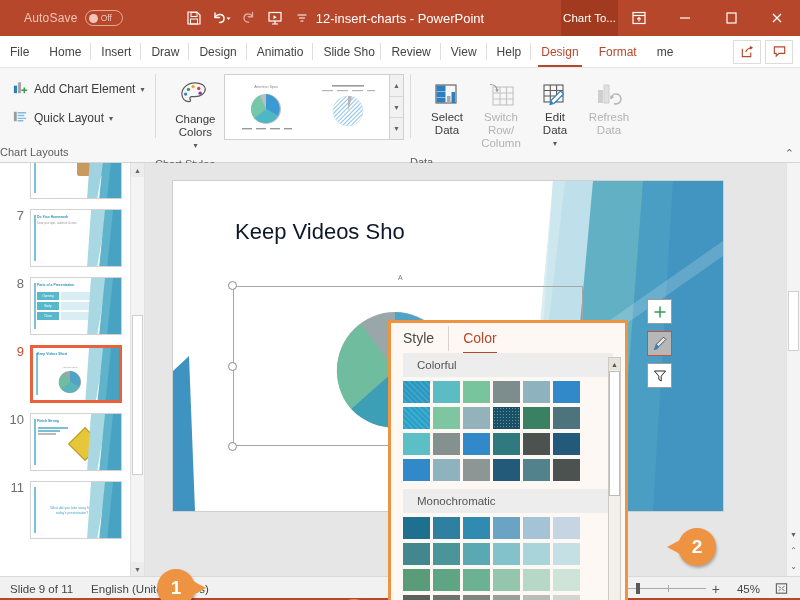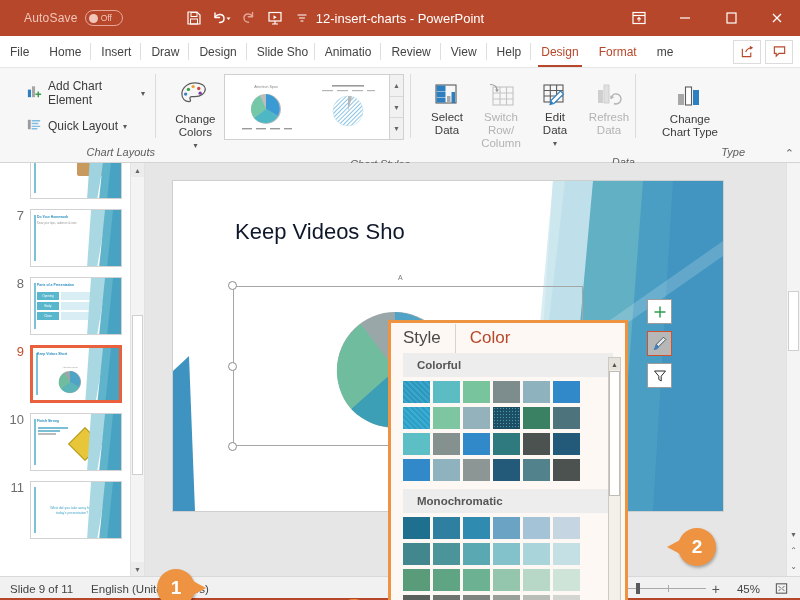--- a/index.html
+++ b/index.html
@@ -59,21 +59,21 @@
     display:flex; align-items:center; justify-content:center; }
 
   
   .ribbon {
     height:95px; flex:0 0 95px; background:#f7f7f7; display:flex; position:relative;
     border-bottom:1px solid #d4d4d4;
   }
   .rgroup { display:flex; flex-direction:column; position:relative; }
   .rgroup + .rgroup:before{content:""; position:absolute; left:0; top:6px; bottom:24px; width:1px; background:#dcdcdc;}
   .rgroup-body { flex:1; display:flex; align-items:flex-start; padding:5px 6px 0 6px; }
-  .rgroup-title { height:20px; font-size:11px; color:#5d5d5d; text-align:right; line-height:20px;font-style:italic; }
+  .rgroup-title { height:20px; font-size:11px; color:#5d5d5d; text-align:left; line-height:20px; }
 
   .big-btn {
     width:auto; min-width:54px; display:flex; flex-direction:column; align-items:center; padding:2px 6px;
     font-size:11.5px; color:#3b3b3b; text-align:center; line-height:13px;
   }
   .big-btn.disabled { color:#b3b3b3; }
   .big-btn .ico { height:34px; display:flex; align-items:flex-end; justify-content:center; margin-bottom:3px;}
   .small-btn { display:flex; align-items:center; gap:5px; font-size:12px; padding:3px 4px; color:#3b3b3b;}
   .caret { font-size:8px; color:#5a5a5a; }
 
@@ -132,28 +132,28 @@
 
   .canvas-scroll { position:absolute; right:0; top:0; bottom:0; width:14px; background:#f4f4f4; border-left:1px solid #e2e2e2;}
   .cs-thumb { position:absolute; left:1px; right:1px; top:128px; height:60px; background:#fff; border:1px solid #cfcfcf;}
 
   
   .popup {
     position:absolute; left:388px; top:157px; width:240px; height:425px;
     background:#fdf8f3; border:3px solid #ed9342; z-index:40; display:flex; flex-direction:column;
   }
   .popup-tabs { height:30px; display:flex; align-items:center; padding-left:12px; gap:0px; background:#fdf8f3;}
-  .ptab { font-size:17px; color:#4a4a4a; padding:4px 12px 5px 0; position:relative; }
+  .ptab { font-size:14px; color:#4a4a4a; padding:4px 12px 5px 0; position:relative; }
   .ptab.divider { border-right:1px solid #d7d3cd; padding-right:14px; margin-right:14px;}
   .ptab.active { color:#b7472a; }
   .ptab.active:after { content:""; position:absolute; left:0; right:12px; bottom:-3px; height:2px; background:#b7472a;}
   .popup-body { flex:1; position:relative; overflow:hidden; }
   .sect-head {
     height:24px; background:#ededed; display:flex; align-items:center; padding-left:14px;
-    font-size:11.5px; font-weight:bold; color:#555; margin:0 12px 0 12px;
+    font-size:11.5px; font-weight:normal; color:#555; margin:0 12px 0 12px;
   }
   .swatch-row { display:flex; gap:3px; padding:0 12px; margin-top:4px; }
   .swatch { width:27px; height:22px; }
   .pop-scroll { position:absolute; right:4px; top:4px; bottom:4px; width:13px; background:#f3efe9; border:1px solid #cdc9c3;}
   .ps-arrow { height:12px; display:flex; align-items:center; justify-content:center; font-size:7px; color:#555; background:#e6e2dc;}
   .ps-thumb { position:absolute; left:0px; right:0px; top:13px; height:125px; background:#fff; border:1px solid #bfbbb5;}
 
   
   .callout { position:absolute; z-index:60; width:38px; height:38px; }
   .callout .circ {
@@ -233,20 +233,21 @@
       </span>
       <span class="qat-btn">
         <svg width="14" height="14" viewBox="0 0 14 14">
             <path d="M3 4h8M4.5 7h5M6 10h2" stroke="#fff" stroke-width="1.2" stroke-linecap="round"></path>
           </svg>
       </span>
     </div>
 
     <div class="title-text">12-insert-charts  -  PowerPoint</div>
 
+    <div class="ctx-tab">Chart To...</div>
 
     <div class="win-btns">
       <span class="win-btn">
         <svg width="16" height="16" viewBox="0 0 16 16">
             <rect x="2" y="2.5" width="12" height="11" fill="none" stroke="#fff" stroke-width="1.2"></rect>
             <path d="M2 5.5h12" stroke="#fff" stroke-width="1.2"></path>
             <path d="M8 11.5V7.5M6.2 9.3L8 7.5l1.8 1.8" fill="none" stroke="#fff" stroke-width="1.1"></path>
           </svg>
       </span>
       <span class="win-btn">
@@ -277,24 +278,24 @@
     <div class="tab sep">
         <span>Insert</span>
       </div>
     <div class="tab sep">
         <span>Draw</span>
       </div>
     <div class="tab sep">
         <span>Design</span>
       </div>
     <div class="tab sep">
+        <span>Animatio</span>
+      </div>
+    <div class="tab sep">
         <span>Slide Sho</span>
-      </div>
-    <div class="tab sep">
-        <span>Animatio</span>
       </div>
     <div class="tab sep">
         <span>Review</span>
       </div>
     <div class="tab sep">
         <span>View</span>
       </div>
     <div class="tab sep">
         <span>Help</span>
       </div>
@@ -320,21 +321,21 @@
         <svg width="15" height="15" viewBox="0 0 16 16">
             <path d="M2.5 3h11v7h-6l-3 3V10h-2z" fill="none" stroke="#b7472a" stroke-width="1.2"></path>
           </svg>
       </span>
     </div>
   </div>
 
   <div class="ribbon">
 
     <div class="rgroup" style="width:155px;">
-      <div class="rgroup-body" style="flex-direction:column; padding-top:8px; padding-left:22px;">
+      <div class="rgroup-body" style="flex-direction:column; padding-top:8px; padding-left:8px;">
         <div class="small-btn">
           <span>
             <svg width="17" height="17" viewBox="0 0 18 18">
                 <rect x="2" y="7" width="3.3" height="8" fill="#2e7fbf"></rect>
                 <rect x="6.3" y="3.5" width="3.3" height="11.5" fill="#a6a6a6"></rect>
                 <path d="M10 12h6M13 9v6" stroke="#3a9b4e" stroke-width="1.6"></path>
               </svg>
           </span>
           <span>Add Chart Element</span>
           <span class="caret">▾</span>
@@ -463,35 +464,20 @@
                 <path d="M16 17a5 5 0 1 1 3 4.5" fill="none" stroke="#b5b5b5" stroke-width="1.4"></path>
                 <path d="M15 13.5l1.2 3.6 3.1-2z" fill="#b5b5b5"></path>
               </svg>
           </span>
           <span>Refresh Data</span>
         </div>
       </div>
       <div class="rgroup-title">Data</div>
     </div>
 
-    <div class="rgroup" style="width:110px;">
-      <div class="rgroup-body" style="justify-content:center; padding-top:6px;">
-        <div class="big-btn" style="width:82px;">
-          <span class="ico">
-            <svg width="32" height="28" viewBox="0 0 32 28">
-                <rect x="4" y="12" width="6" height="11" fill="#a8a8a8"></rect>
-                <rect x="11.5" y="5" width="6" height="18" fill="#fff" stroke="#5b5b5b" stroke-width="1.1"></rect>
-                <rect x="19" y="8" width="6" height="15" fill="#2e7fbf"></rect>
-              </svg>
-          </span>
-          <span>Change Chart Type</span>
-        </div>
-      </div>
-      <div class="rgroup-title">Type</div>
-    </div>
 
     <div class="ribbon-collapse">⌃</div>
   </div>
 
   <div class="main">
 
     <div class="thumbpane">
       <div class="thumblist">
 
         <div class="thumbrow">

